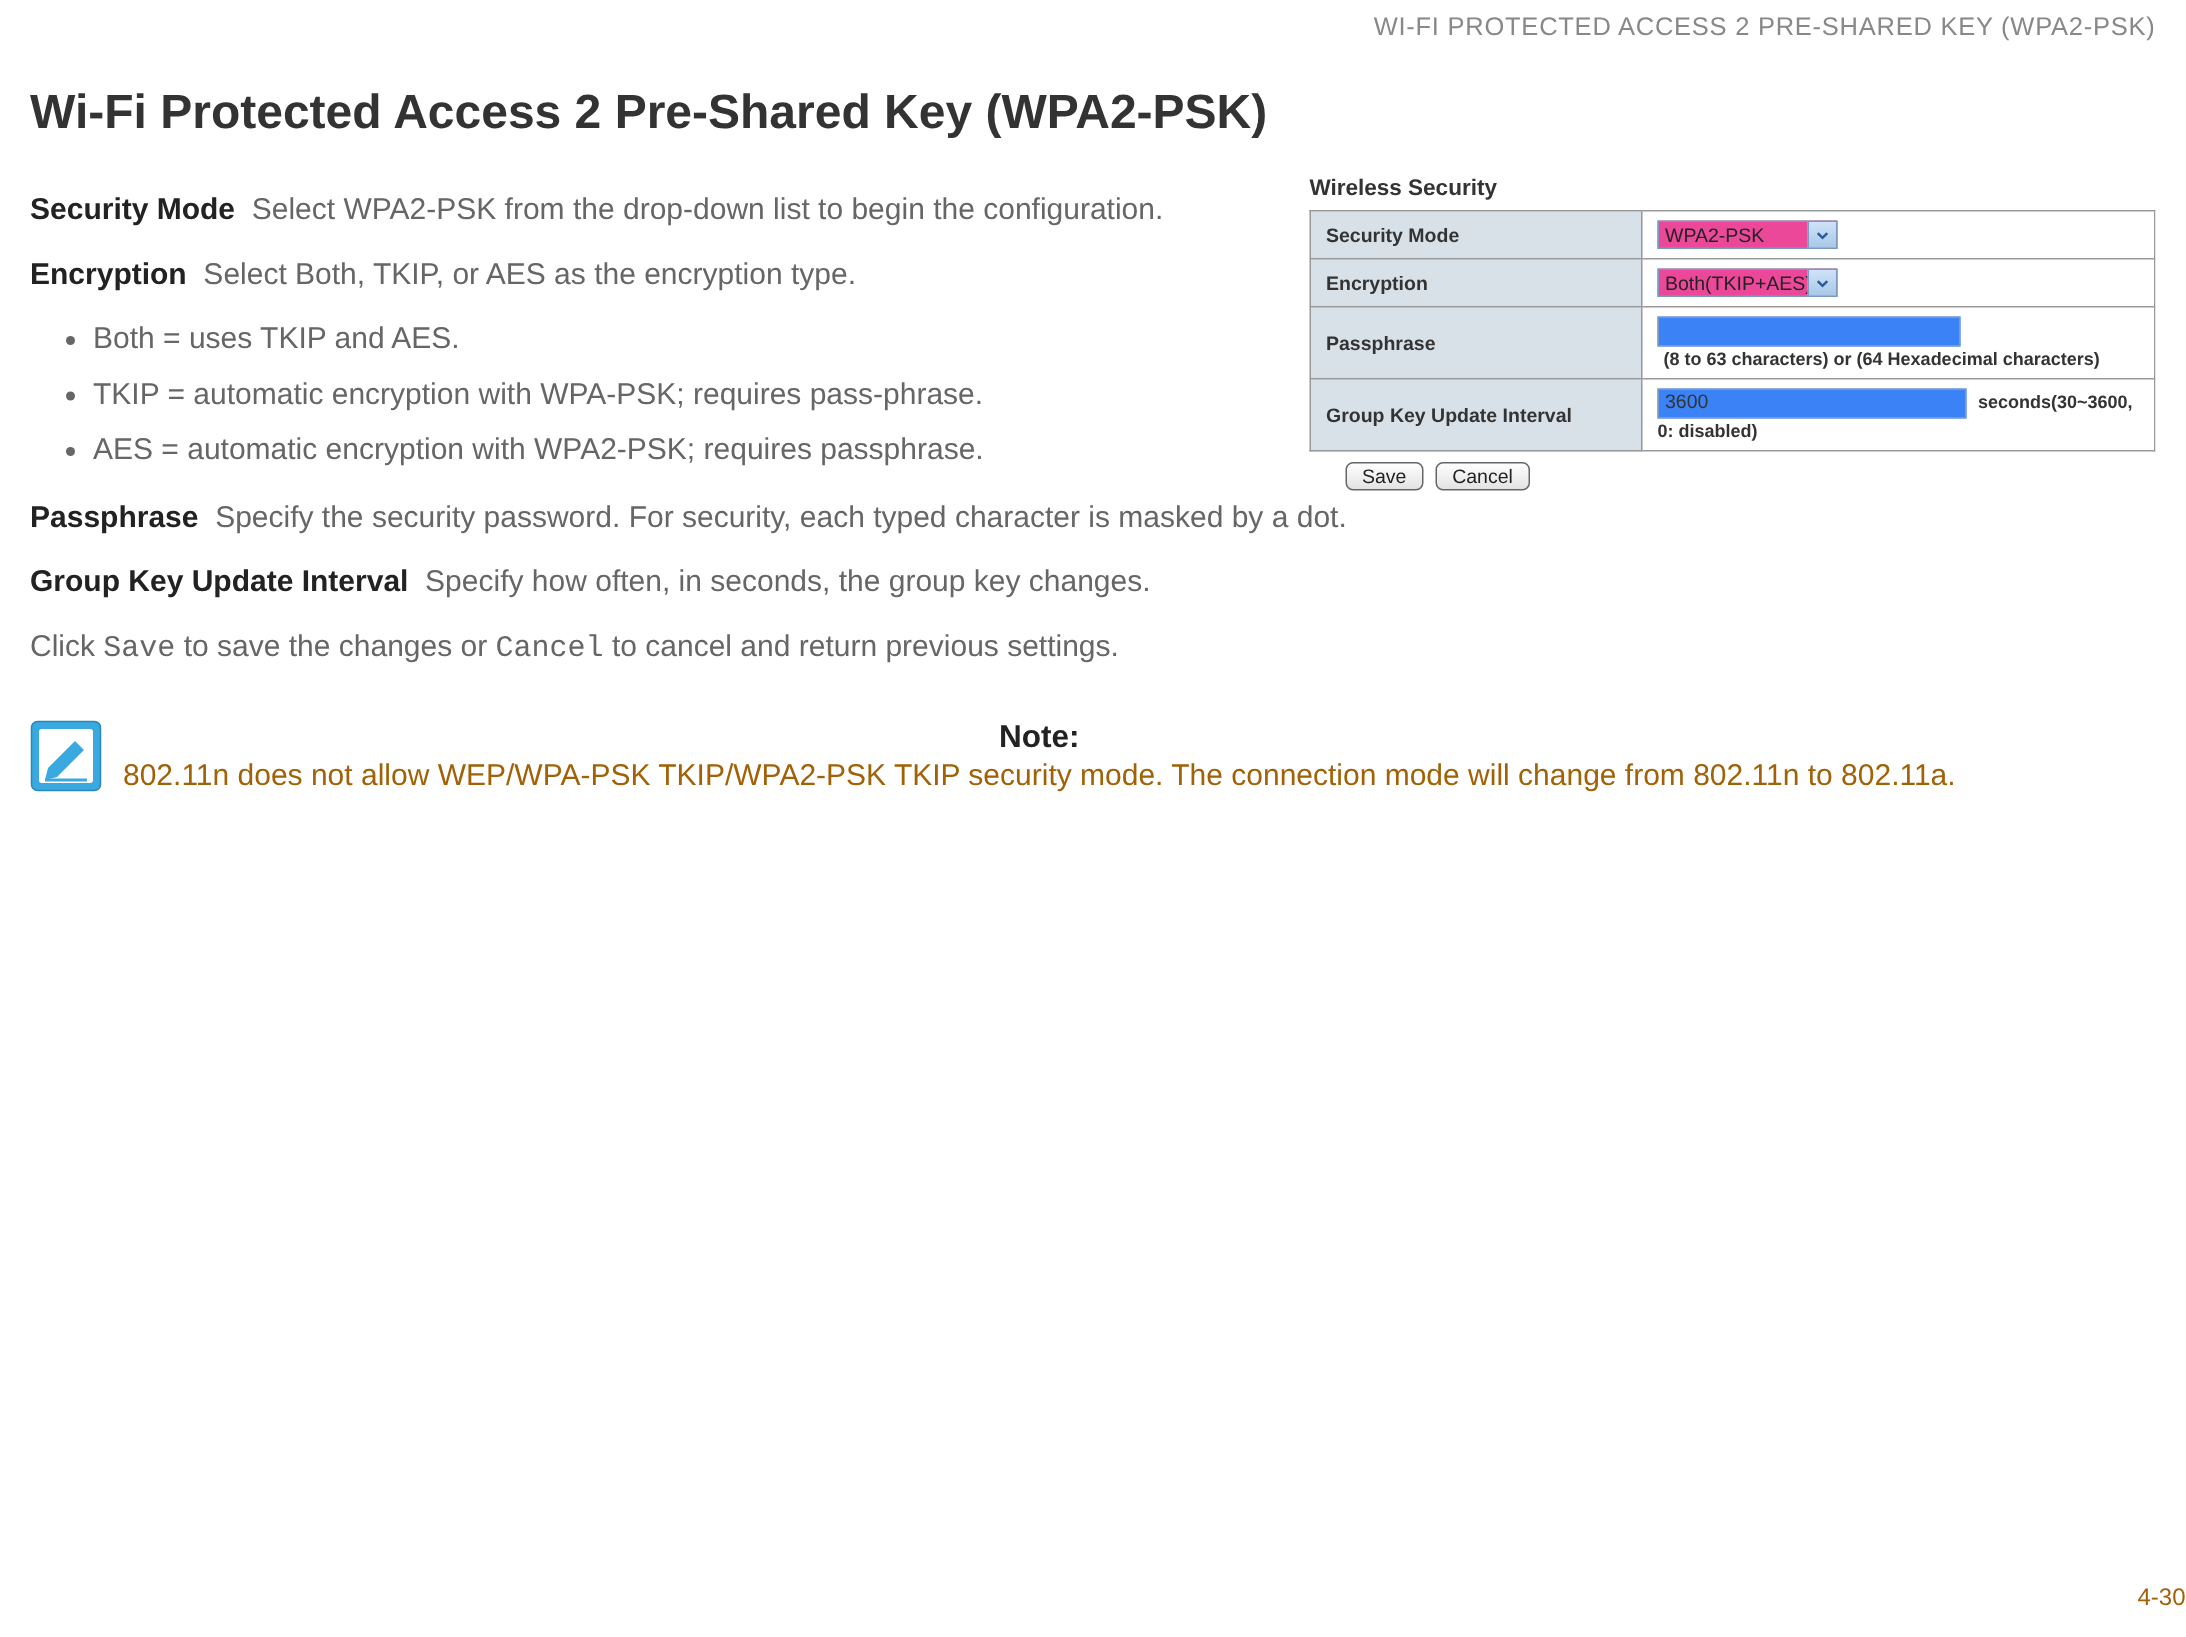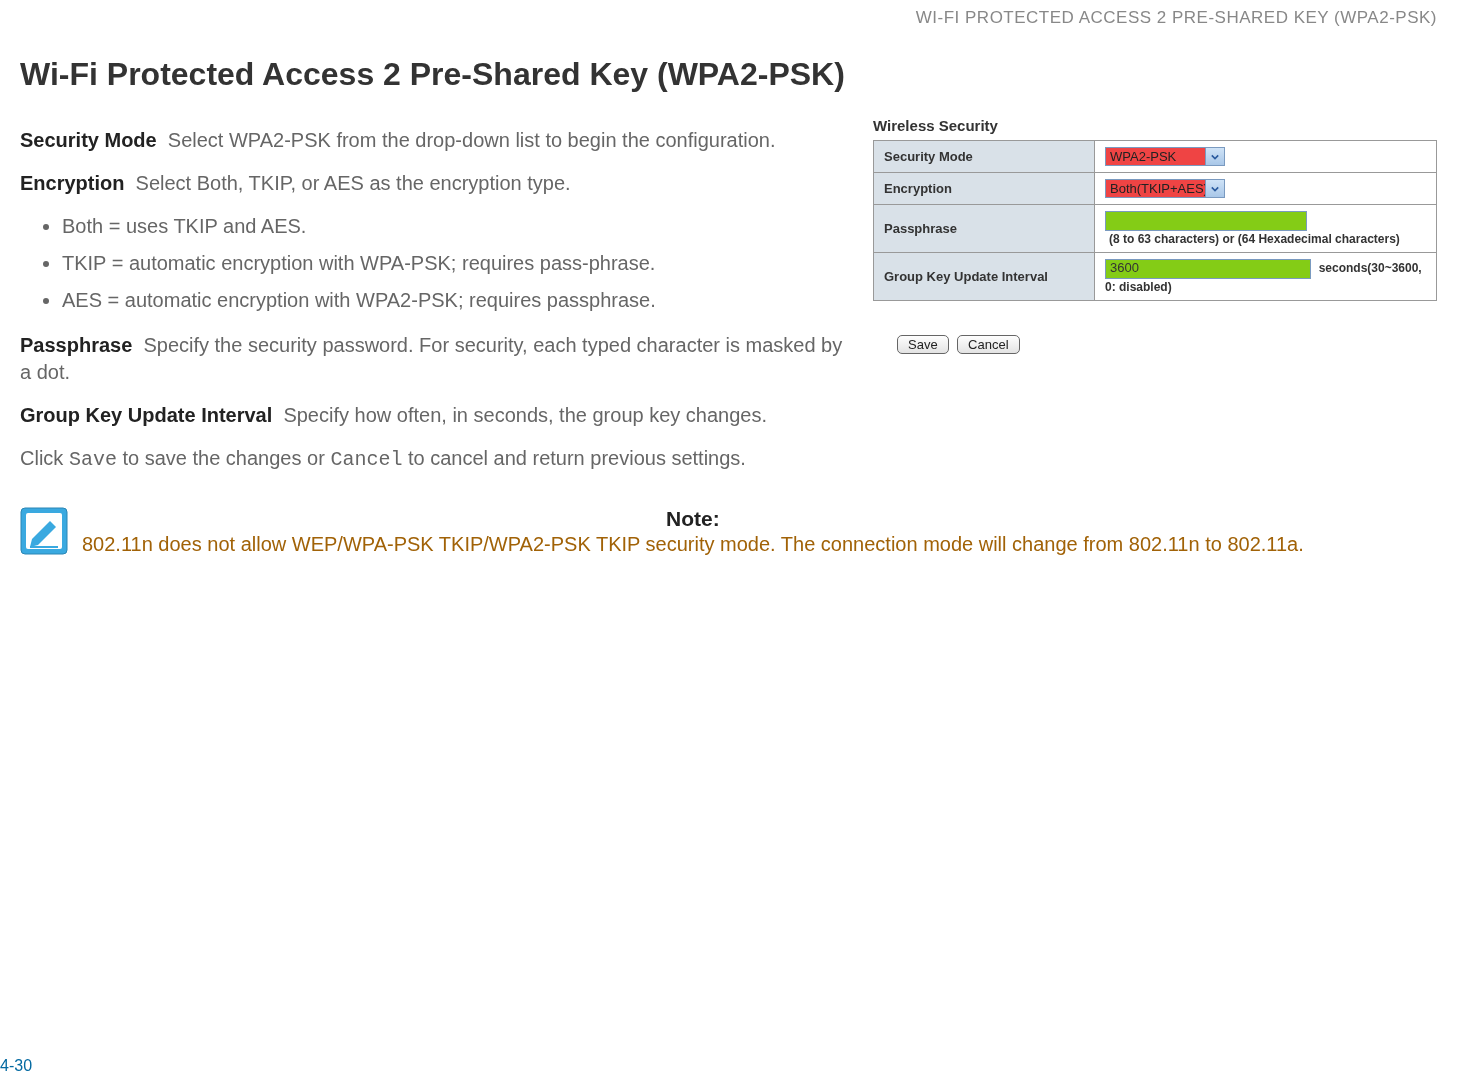--- a/index.html
+++ b/index.html
@@ -56,21 +56,21 @@
     width: 200px;
   }
   table.form-table td.value-cell {
     background: #fff;
     color: #333;
     font-weight: bold;
   }
   .fake-select {
     display: inline-block;
     border: 1px solid #7a9ac0;
-    background: #ef4444;
+    background: #ec4899;
     padding: 1px 4px;
     font-weight: normal;
     color: #222;
     font-size: 13px;
     position: relative;
     min-width: 110px;
   }
   .fake-select .chev {
     position: absolute;
     right: 0;
@@ -80,33 +80,33 @@
     background: linear-gradient(#cfe3f7,#a9c7e8);
     border-left: 1px solid #7a9ac0;
     display: flex;
     align-items: center;
     justify-content: center;
   }
   .fake-select .chev svg { width: 8px; height: 8px; }
   .fake-input {
     display: inline-block;
     border: 1px solid #7a9ac0;
-    background: #84cc16;
+    background: #3b82f6;
     height: 18px;
     width: 200px;
     vertical-align: middle;
   }
   .hint {
     font-weight: bold;
     color: #333;
     font-size: 12px;
     margin-left: 4px;
   }
   .btn-row {
-    margin-top: 34px;
+    margin-top: 7px;
     filter: blur(0.3px);
     padding-left: 24px;
   }
   .os-btn {
     display: inline-block;
     border: 1px solid #666;
     border-radius: 5px;
     background: linear-gradient(#fefefe,#e3e3e3);
     padding: 1px 10px;
     font-size: 13px;
@@ -152,24 +152,24 @@
   }
   .note-body {
     font-size: 20px;
     color: #a16207;
     line-height: 1.3;
   }
   .page-num {
     position: fixed;
     bottom: 16px;
     left: 0;
-    right: 12px;
-    text-align: left;
+    right: 0;
+    text-align: right;
     font-size: 16px;
-    color: #0369a1;
+    color: #a16207;
   }
 </style>
 </head>
 <body>
 
 <div class="running-header">WI-FI PROTECTED ACCESS 2 PRE-SHARED KEY (WPA2-PSK)</div>
 
 <h1 class="page-title">Wi-Fi Protected Access 2 Pre-Shared Key (WPA2-PSK)</h1>
 
 <div class="content-wrap">

